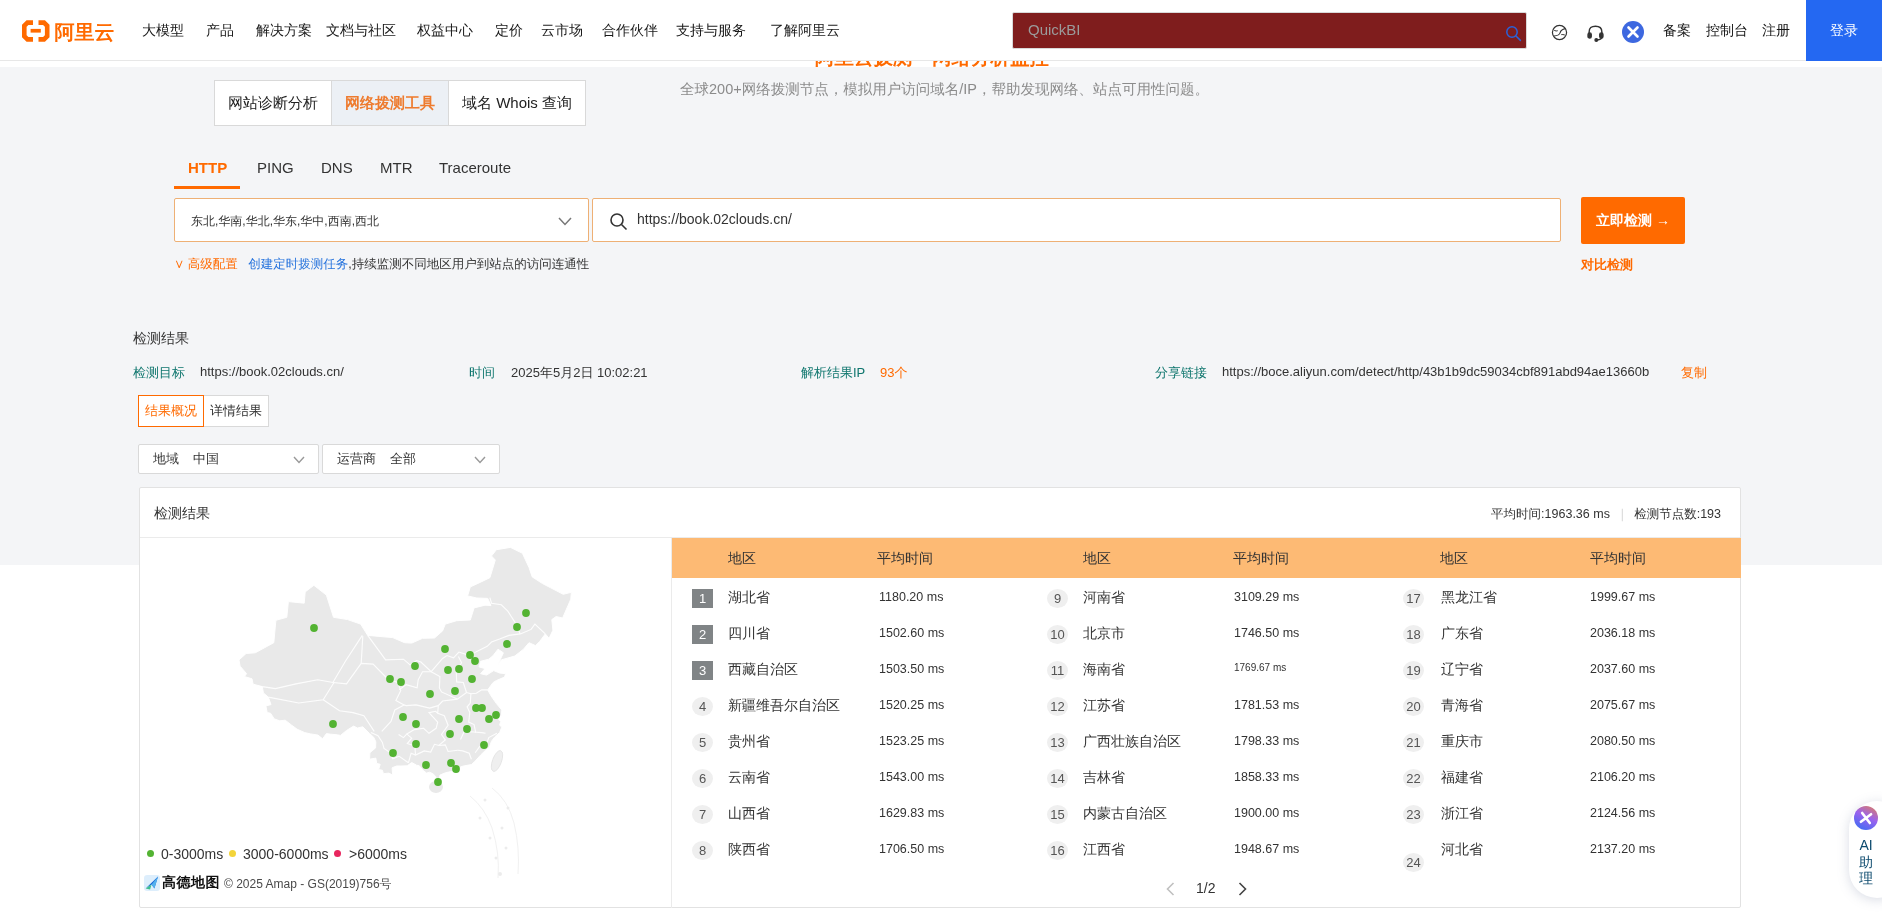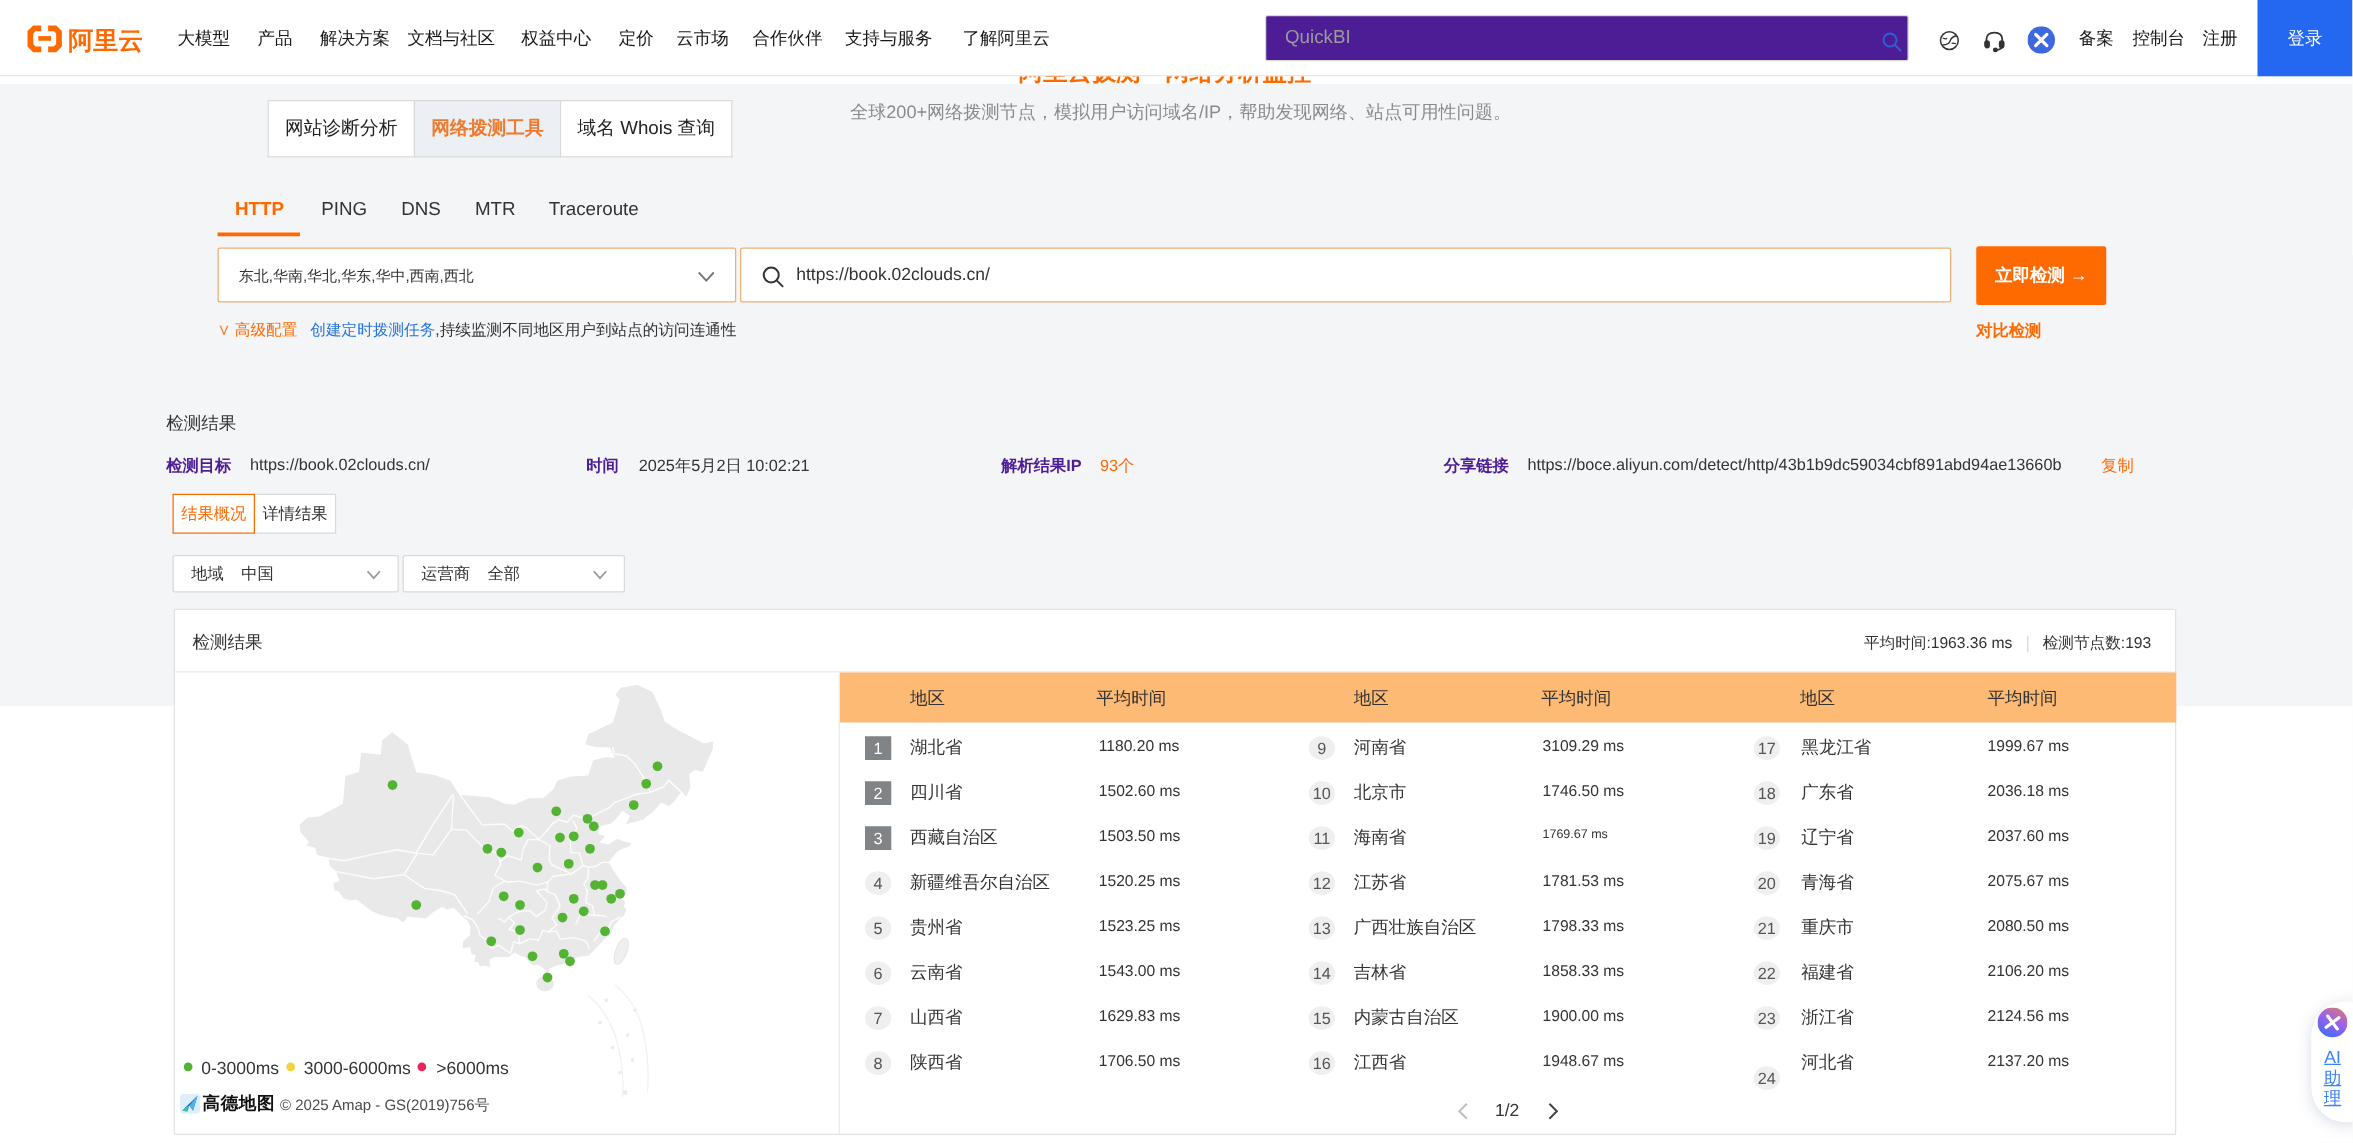--- a/index.html
+++ b/index.html
@@ -6,21 +6,21 @@
 html,body { width:1882px; height:914px; overflow:hidden; background:#fff;
   font-family:"Liberation Sans", sans-serif; }
 #page { position:relative; width:1882px; height:914px; }
 
 
 #nav { position:absolute; left:0; top:0; width:1882px; height:61px; background:#fff;
   border-bottom:1px solid #e7e7e7; z-index:30; }
 .navitem { position:absolute; top:0; height:60px; line-height:60px; font-size:14px; color:#181818; }
 #logo { position:absolute; left:20px; top:18px; }
 #search { position:absolute; left:1012px; top:12px; width:515px; height:37px;
-  border:1px solid #d9d9d9; border-radius:2px; background:#4c1d95; }
+  border:1px solid #d9d9d9; border-radius:2px; background:#7f1d1d; }
 #search .ph { position:absolute; left:15px; top:8px; font-size:15px; color:#9b9b9b; }
 #login { position:absolute; right:0; top:0; width:76px; height:61px; background:#2468f2;
   color:#fff; font-size:14px; text-align:center; line-height:61px; }
 
 
 #titleclip { position:absolute; left:700px; top:38px; width:480px; height:29px; overflow:hidden; z-index:5;}
 #titleclip .t { position:absolute; left:115px; top:6px; font-size:19.5px; font-weight:bold; color:#ff6a00; letter-spacing:0px;}
 
 
 #gray { position:absolute; left:0; top:67px; width:1882px; height:498px; background:#f4f5f7; }
@@ -44,21 +44,21 @@
 #inbox .txt { position:absolute; left:44px; top:12px; font-size:14px; color:#333; }
 #gobtn { position:absolute; left:1581px; top:130px; width:104px; height:47px; background:#ff6a00;
   border-radius:2px; color:#fff; font-size:14px; font-weight:bold; text-align:center; line-height:47px; }
 #advrow { position:absolute; left:174px; top:189px; font-size:12.5px; color:#333; }
 #advrow .o { color:#ff6a00; }
 #advrow .b { color:#2673dd; }
 #duibi { position:absolute; left:1581px; top:189px; font-size:13px; color:#ff6a00; font-weight:bold; }
 
 #jgtitle { position:absolute; left:133px; top:263px; font-size:14px; color:#333; }
 .drow { position:absolute; top:297px; font-size:13px; }
-.drow .lb { color:#4c1d95;font-weight:bold; }
+.drow .lb { color:#0f766e; }
 .drow .vl { color:#333; }
 
 .pillrow { position:absolute; left:138px; top:328px; display:flex; }
 .pill { height:32px; line-height:30px; padding:0 6px; font-size:13px; border:1px solid #d9d9d9;
   background:#fff; color:#333; }
 .pill.sel { border:1px solid #ff6a00; color:#ff6a00; z-index:2; }
 .pill + .pill { margin-left:-1px; }
 
 .filter { position:absolute; top:377px; height:30px; background:#fff; border:1px solid #d9d9d9;
   border-radius:2px; font-size:13px; color:#333; line-height:28px; }
@@ -83,21 +83,21 @@
 #thead span, .cell { position:absolute; font-size:14px; color:#333; }
 .rownum { position:absolute; width:21px; height:19px; text-align:center; line-height:19px;
   font-size:13px; }
 .rownum.dark { background:#808486; color:#fff; }
 .rownum.lite { background:#efefef; color:#555; border-radius:50%; }
 #pgr { position:absolute; left:0; top:340px; width:1069px; text-align:center; font-size:14px; color:#333; }
 
 
 #ai { position:absolute; right:-23px; top:801px; width:56px; height:97px; background:#fff;
   border-radius:28px; box-shadow:0 2px 12px rgba(120,130,160,0.28); z-index:40; }
-#ai .txt { position:absolute; left:9px; top:36px; font-size:14px; color:#3b82f6; line-height:16.5px; text-align:center; width:16px;text-decoration:underline;}
+#ai .txt { position:absolute; left:9px; top:36px; font-size:14px; color:#0c4a6e; line-height:16.5px; text-align:center; width:16px;}
 </style>
 </head>
 <body>
 <div id="page">
 
   <div id="titleclip">
       <div class="t">阿里云拨测－网络分析监控</div>
     </div>
 
   <div id="nav">

